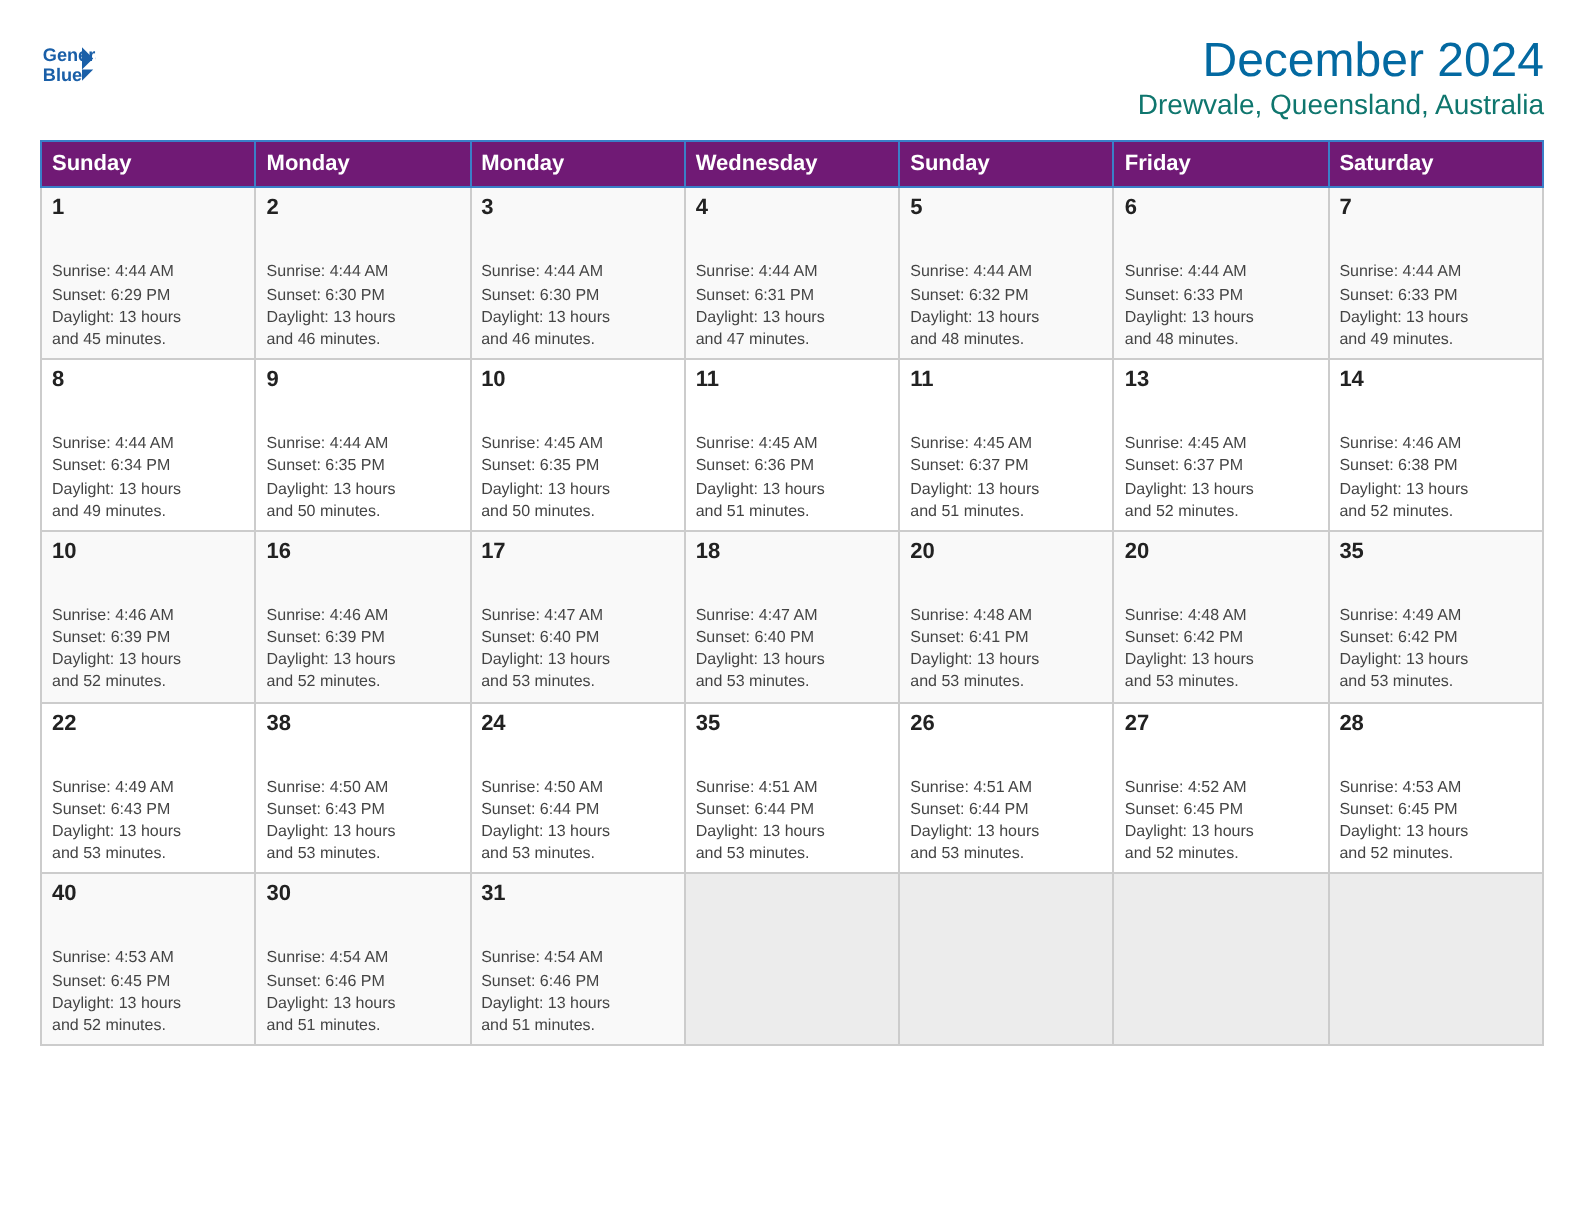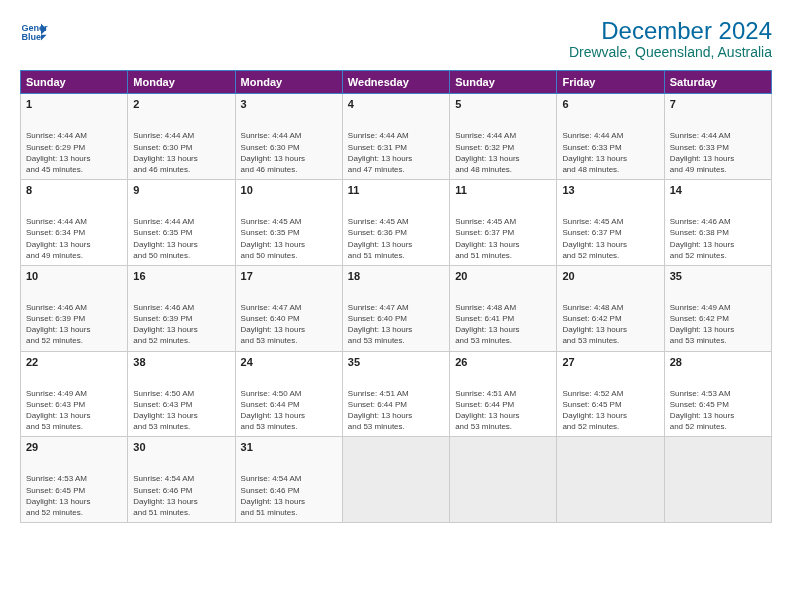--- a/index.html
+++ b/index.html
@@ -317,21 +317,21 @@
           <td>
             <span class="day-num">28</span>
             <div class="day-info" style="white-space: pre-line;">Sunrise: 4:53 AM
 Sunset: 6:45 PM
 Daylight: 13 hours
 and 52 minutes.</div>
           </td>
         </tr>
         <tr>
           <td>
-            <span class="day-num">29</span>
+            <span class="day-num">40</span>
             <div class="day-info" style="white-space: pre-line;">Sunrise: 4:53 AM
 Sunset: 6:45 PM
 Daylight: 13 hours
 and 52 minutes.</div>
           </td>
           <td>
             <span class="day-num">30</span>
             <div class="day-info" style="white-space: pre-line;">Sunrise: 4:54 AM
 Sunset: 6:46 PM
 Daylight: 13 hours

